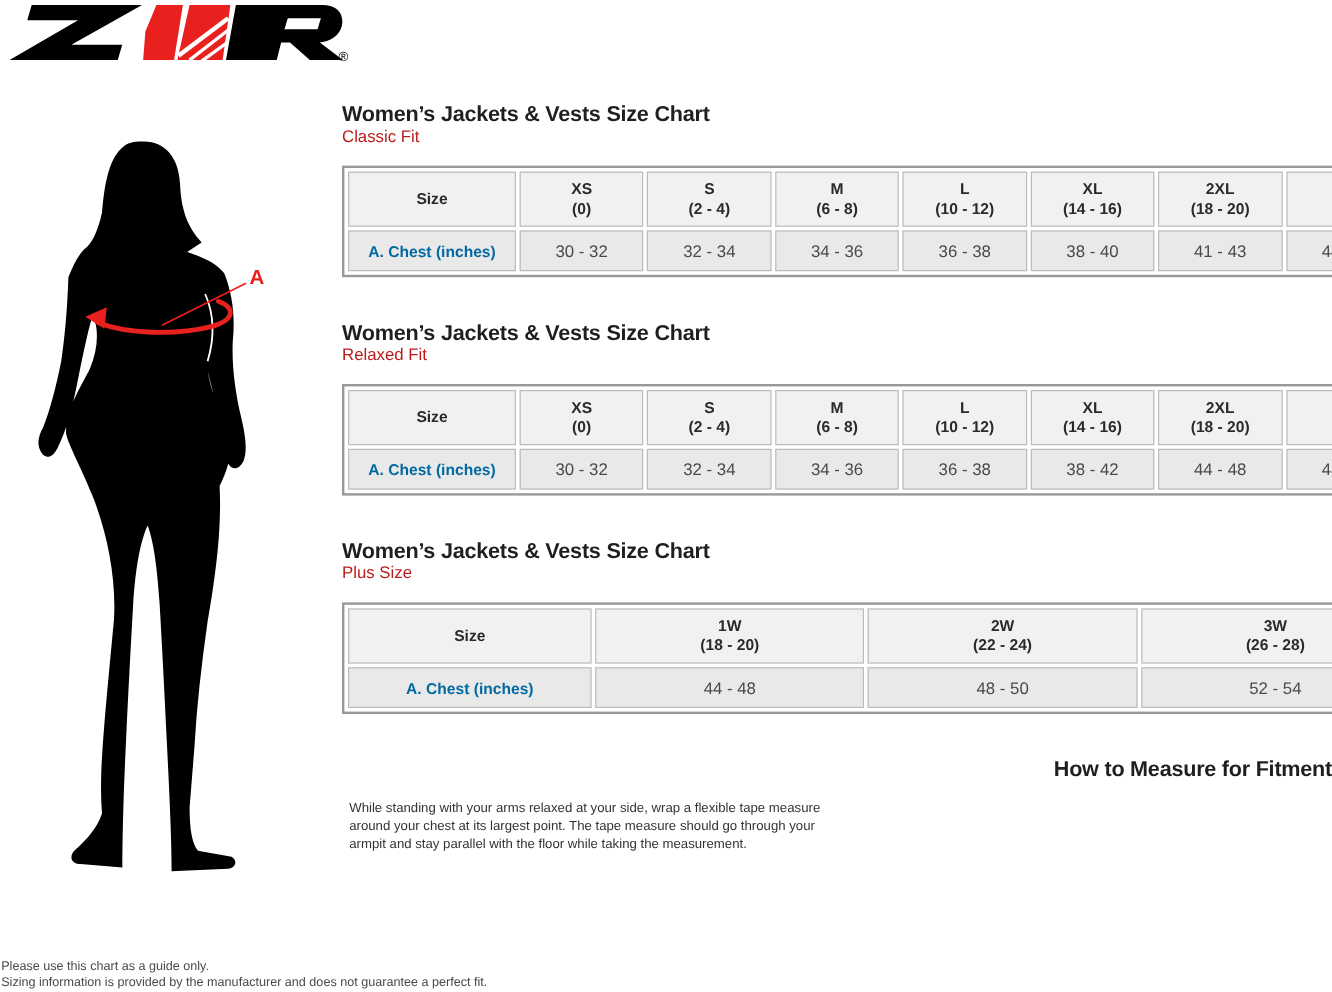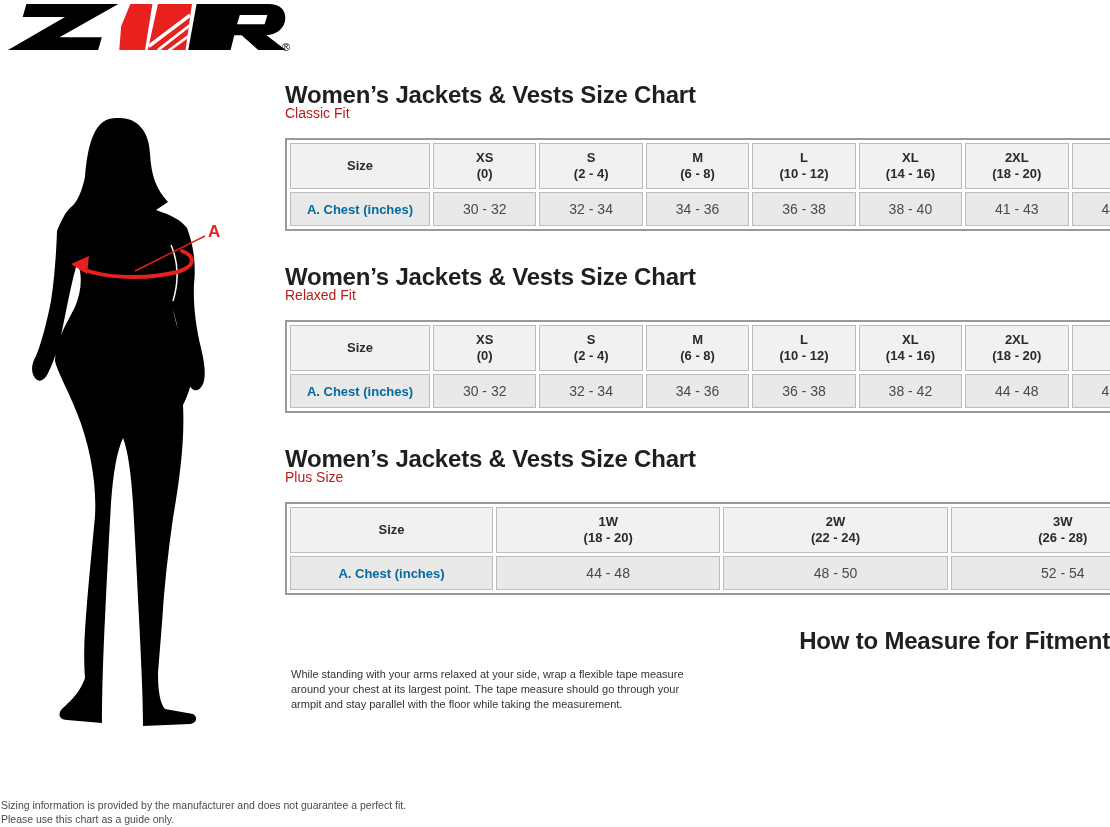--- a/index.html
+++ b/index.html
@@ -8,21 +8,21 @@
   .page { position:relative; width:1110px; height:827px; background:#fff; overflow:hidden; }
 
   
   .logo { position:absolute; left:8px; top:3px; width:287px; height:50px; }
 
   
   .figure { position:absolute; left:25px; top:113px; width:215px; height:630px; }
 
   
   .content { position:absolute; left:285px; top:85px; width:825px; }
-  .section h2 { font-size:24px; line-height:20px; font-weight:bold; color:#1f1f1f; letter-spacing:-0.2px; }
+  .section h2 { font-size:18px; line-height:20px; font-weight:bold; color:#1f1f1f; letter-spacing:-0.2px; }
   .section .sub { font-size:14px; line-height:17px; color:#b91c1c; }
   .section { margin-bottom:36px; }
   .section.howto { margin-bottom:0; margin-top:30px; }
 
   table.size-table { border-collapse:separate; border-spacing:3px; background:#fff;
     border:2px solid #999; width:895px; table-layout:fixed; margin-top:16px; }
   table.size-table th, table.size-table td { border:1px solid #bcbcbc; text-align:center; vertical-align:middle; }
   table.size-table thead th { background:#f1f1f1; height:46px; font-size:13px; font-weight:bold; color:#2a2a2a; line-height:16px; }
   table.size-table tbody th { background:#e9e9e9; height:34px; font-size:13px; font-weight:bold; color:#0369a1; }
   table.size-table tbody td { background:#e9e9e9; height:34px; font-size:14px; font-weight:normal; color:#4a4a4a; }
@@ -238,17 +238,17 @@
     <div class="section howto">
       <h2>How to Measure for Fitment</h2>
       <div class="measure-item">
         <p>While standing with your arms relaxed at your side, wrap a flexible tape measure around your chest at its largest point. The tape measure should go through your armpit and stay parallel with the floor while taking the measurement.</p>
       </div>
     </div>
 
   </div>
 
   <div class="footer">
+    <div>Please use this chart as a guide only.</div>
     <div>Sizing information is provided by the manufacturer and does not guarantee a perfect fit.</div>
-    <div>Please use this chart as a guide only.</div>
   </div>
 
 </div>
 
 </body></html>

